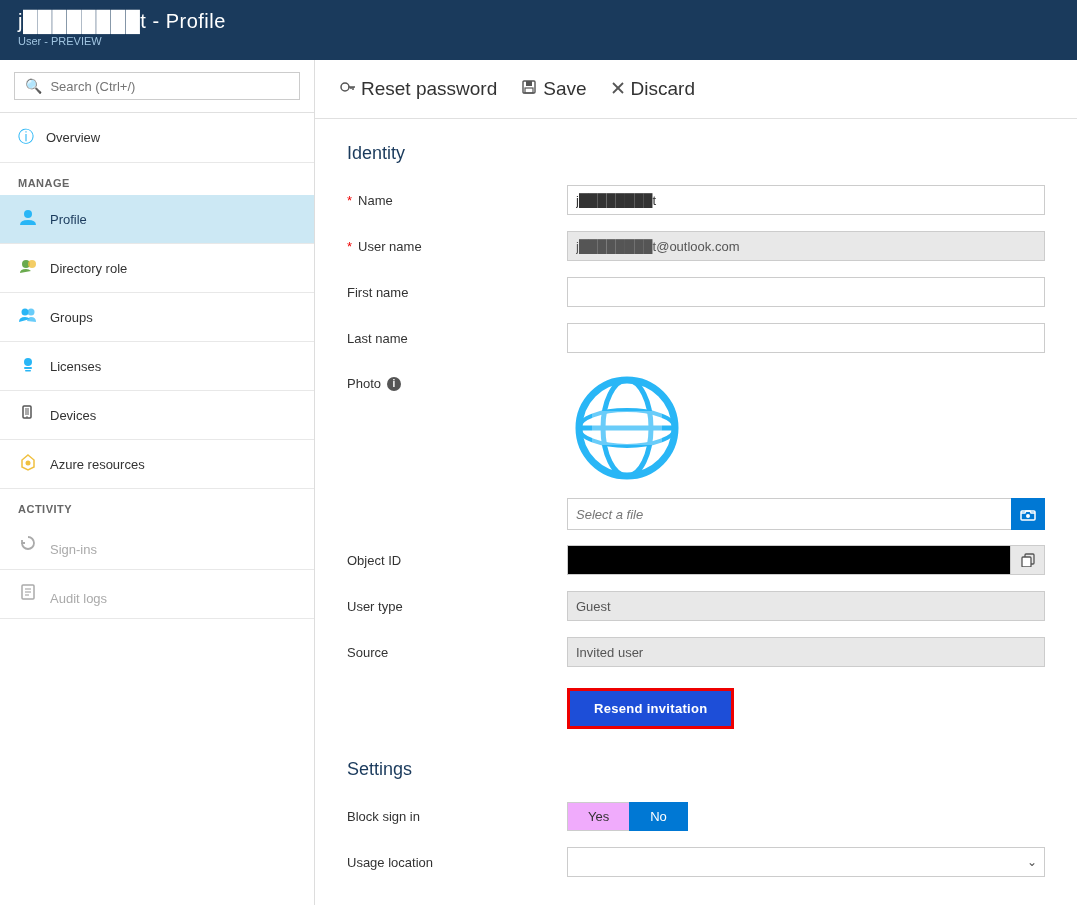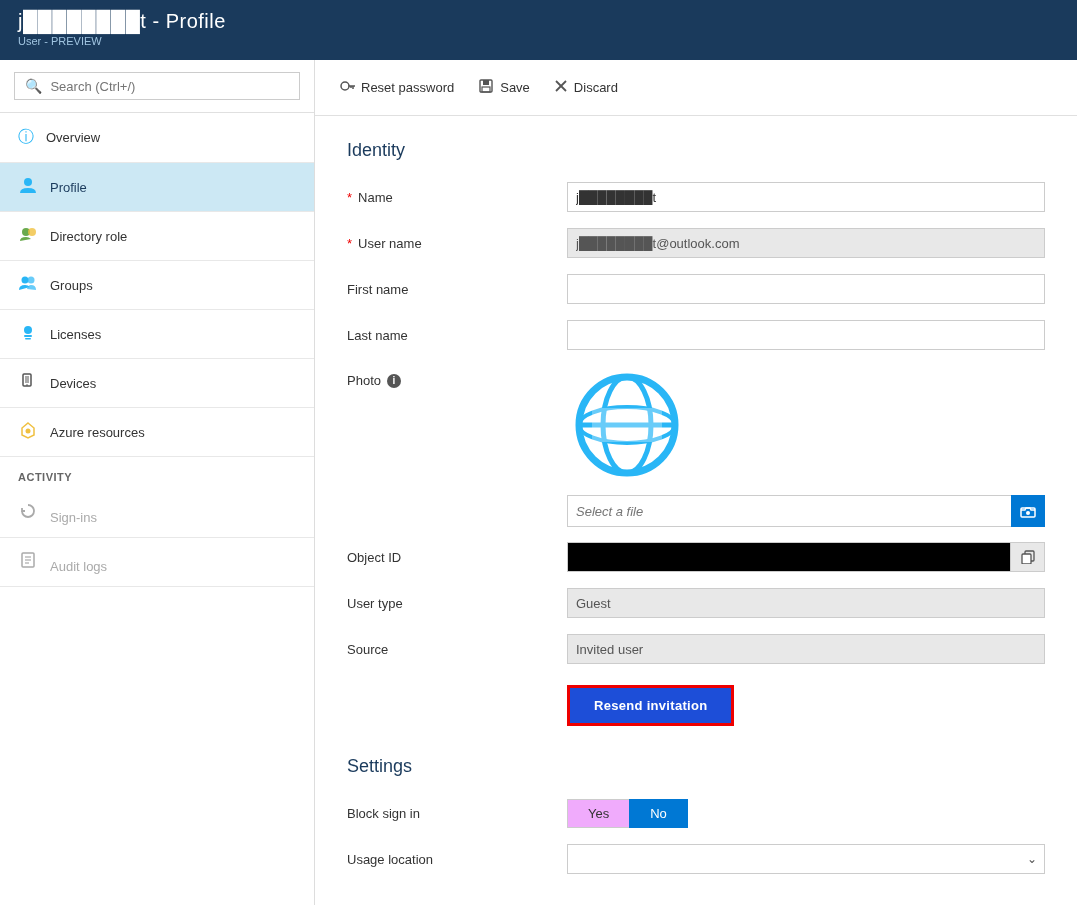--- a/index.html
+++ b/index.html
@@ -118,21 +118,21 @@
       border-bottom: 1px solid #e0e0e0;
       gap: 24px;
     }
     .toolbar-btn {
       display: flex;
       align-items: center;
       gap: 6px;
       background: none;
       border: none;
       cursor: pointer;
-      font-size: 13px;
+      font-size: 19px;
       color: #333;
       padding: 4px 0;
     }
 
     
     .form-content {
       padding: 24px 32px;
     }
 
     .section-title {
@@ -363,20 +363,21 @@
         <span class="search-icon-char">🔍</span>
         <input type="text" placeholder="Search (Ctrl+/)" style="">
       </div>
     </div>
 
     <div class="overview-item">
       <span class="icon icon-blue">ⓘ</span>
       <span>Overview</span>
     </div>
 
+    <div class="section-label">MANAGE</div>
 
     <div class="nav-item active">
       <span class="icon">
         <svg width="20" height="20" viewBox="0 0 20 20">
           <circle cx="10" cy="7" r="4" fill="#29b6f6"></circle>
           <path d="M2 18 Q2 13 10 13 Q18 13 18 18" fill="#29b6f6"></path>
         </svg>
       </span>
       <span>Profile</span>
     </div>

